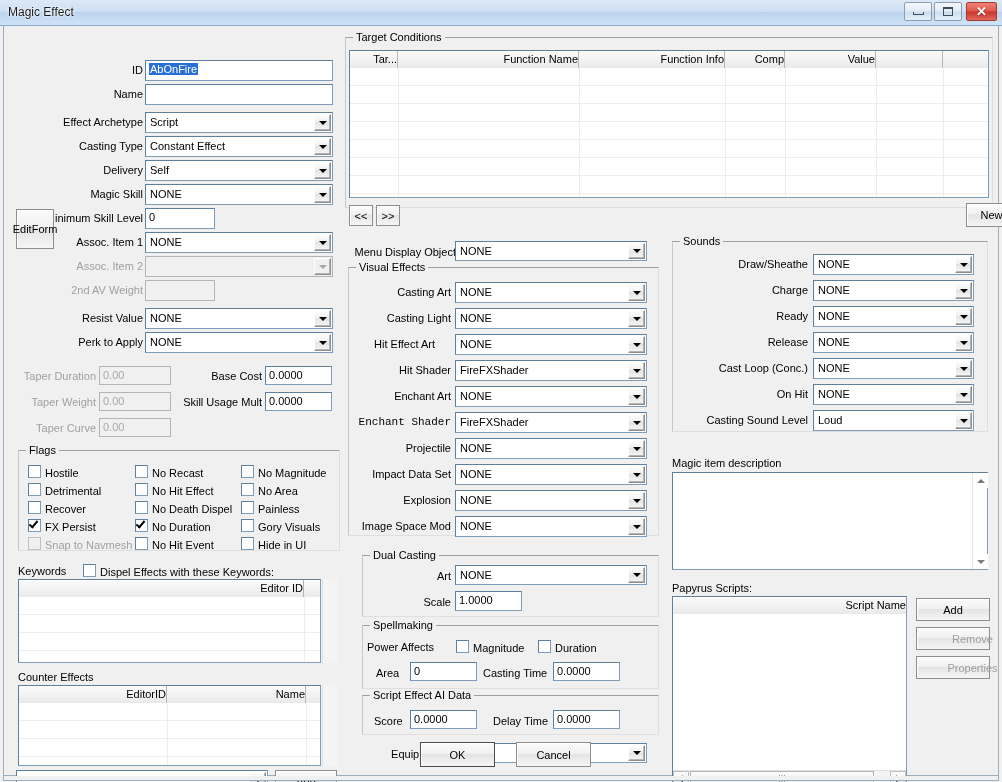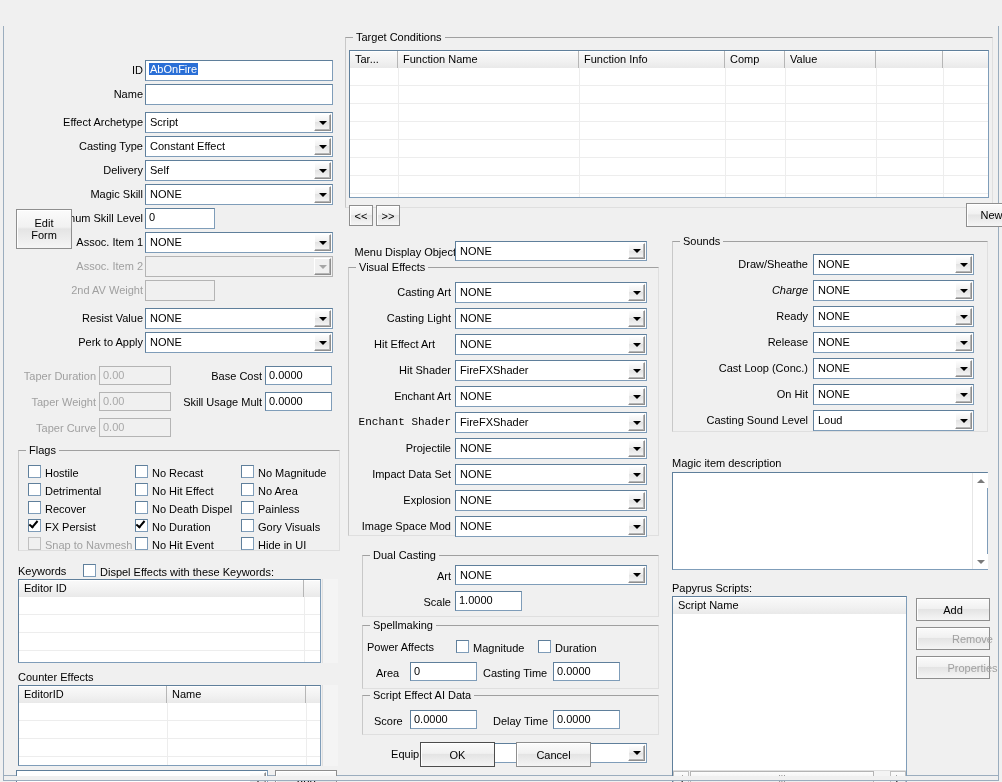--- a/index.html
+++ b/index.html
@@ -128,21 +128,21 @@
     background: #f0f0f0;
     border-bottom: 1px solid #a0a0a0;
     display: flex;
   }
   .lv-head .hc {
     position: relative; height: 17px; line-height: 16px;
     padding-left: 5px; font-size: 11px; color: #000;
     border-right: 1px solid #b6b6b6;
     box-shadow: inset 0 1px 0 #ffffff;
     background: linear-gradient(to bottom,#fafafa 0%, #f1f1f1 60%, #e9e9e9 100%);
-    overflow: hidden; white-space: nowrap;
+    overflow: hidden; white-space: nowrap; text-align: right;
   }
   .lv-rows { position: absolute; left: 0; right: 0; top: 17px; bottom: 0; }
   .lv-row { height: 18px; border-bottom: 1px solid #ededed; }
   .lv-vline { position: absolute; top: 17px; bottom: 0; width: 1px; background: #ededed; }
 
   
   .sb-v { position: absolute; width: 16px; background: #f4f4f4; border-left: 1px solid #e0e0e0; }
   .sb-h { position: absolute; height: 16px; background: #f4f4f4; border-top: 1px solid #e0e0e0; }
   .sb-btn {
     position: absolute; background: linear-gradient(to bottom,#fcfcfc,#eaeaea);
@@ -158,20 +158,36 @@
   .tri-r { width:0;height:0;border-top:4px solid transparent;border-bottom:4px solid transparent;border-left:4px solid #4a4a4a; }
   .grip { font-size: 9px; color: #7a7a7a; letter-spacing: 0px; }
 
   .sel { background: #2a6fd6; color: #fff; padding: 0 1px; }
 </style>
 </head>
 <body>
 
 <div id="window">
 
+  <div id="titlebar">
+    <div class="tl-text">Magic Effect</div>
+    <div class="winbtn" id="btn-min">
+      <span class="glyph">
+          <span class="min-glyph"></span>
+        </span>
+    </div>
+    <div class="winbtn" id="btn-max">
+      <span class="glyph">
+          <span class="max-glyph"></span>
+        </span>
+    </div>
+    <div class="winbtn" id="btn-close">
+      <span class="glyph close-glyph">✕</span>
+    </div>
+  </div>
 
   <div id="client">
 
     <div id="left-fields">
         <div class="lbl r" style="left: 12px; top: 38px; width: 127px;">ID</div>
         <div class="tb" style="left: 141px; top: 34px; width: 188px; height: 21px;"><span class="sel">AbOnFire</span></div>
         <div class="lbl r" style="left: 12px; top: 62px; width: 127px;">Name</div>
         <div class="tb" style="left: 141px; top: 58px; width: 188px; height: 21px;"></div>
         <div class="lbl r" style="left: 12px; top: 90px; width: 127px;">Effect Archetype</div>
         <div class="cb" style="left: 141px; top: 86px; width: 188px; height: 21px;">
@@ -228,21 +244,21 @@
         </div>
         <div class="lbl r" style="left: 12px; top: 310px; width: 127px;">Perk to Apply</div>
         <div class="cb" style="left: 141px; top: 306px; width: 188px; height: 21px;">
           <span class="cbtext">NONE</span>
           <span class="arrowbox">
             <span class="tri-d"></span>
           </span>
         </div>
       </div>
 
-    <div class="btn" style="left:12px;top:183px;width:56px;height:40px;flex-direction:column;">
+    <div class="btn" style="left:12px;top:183px;width:38px;height:40px;flex-direction:row;">
       <span>Edit</span>
       <span>Form</span>
     </div>
 
     <div id="taper-fields">
         <div class="lbl r dis" style="left: 12px; top: 344px; width: 80px;">Taper Duration</div>
         <div class="tb dis" style="left: 95px; top: 340px; width: 72px; height: 19px;">0.00</div>
         <div class="lbl r dis" style="left: 12px; top: 370px; width: 80px;">Taper Weight</div>
         <div class="tb dis" style="left: 95px; top: 366px; width: 72px; height: 19px;">0.00</div>
         <div class="lbl r dis" style="left: 12px; top: 396px; width: 80px;">Taper Curve</div>
@@ -509,21 +525,21 @@
       <span class="cap">Sounds</span>
     </div>
     <div id="sounds-fields">
         <div class="lbl r" style="left: 672px; top: 232px; width: 132px;">Draw/Sheathe</div>
         <div class="cb" style="left: 809px; top: 228px; width: 161px; height: 21px;">
           <span class="cbtext">NONE</span>
           <span class="arrowbox">
             <span class="tri-d"></span>
           </span>
         </div>
-        <div class="lbl r" style="left: 672px; top: 258px; width: 132px; font-style: italic;">Charge</div>
+        <div class="lbl r" style="left: 672px; top: 258px; width: 132px;">Charge</div>
         <div class="cb" style="left: 809px; top: 254px; width: 161px; height: 21px;">
           <span class="cbtext">NONE</span>
           <span class="arrowbox">
             <span class="tri-d"></span>
           </span>
         </div>
         <div class="lbl r" style="left: 672px; top: 284px; width: 132px;">Ready</div>
         <div class="cb" style="left: 809px; top: 280px; width: 161px; height: 21px;">
           <span class="cbtext">NONE</span>
           <span class="arrowbox">

